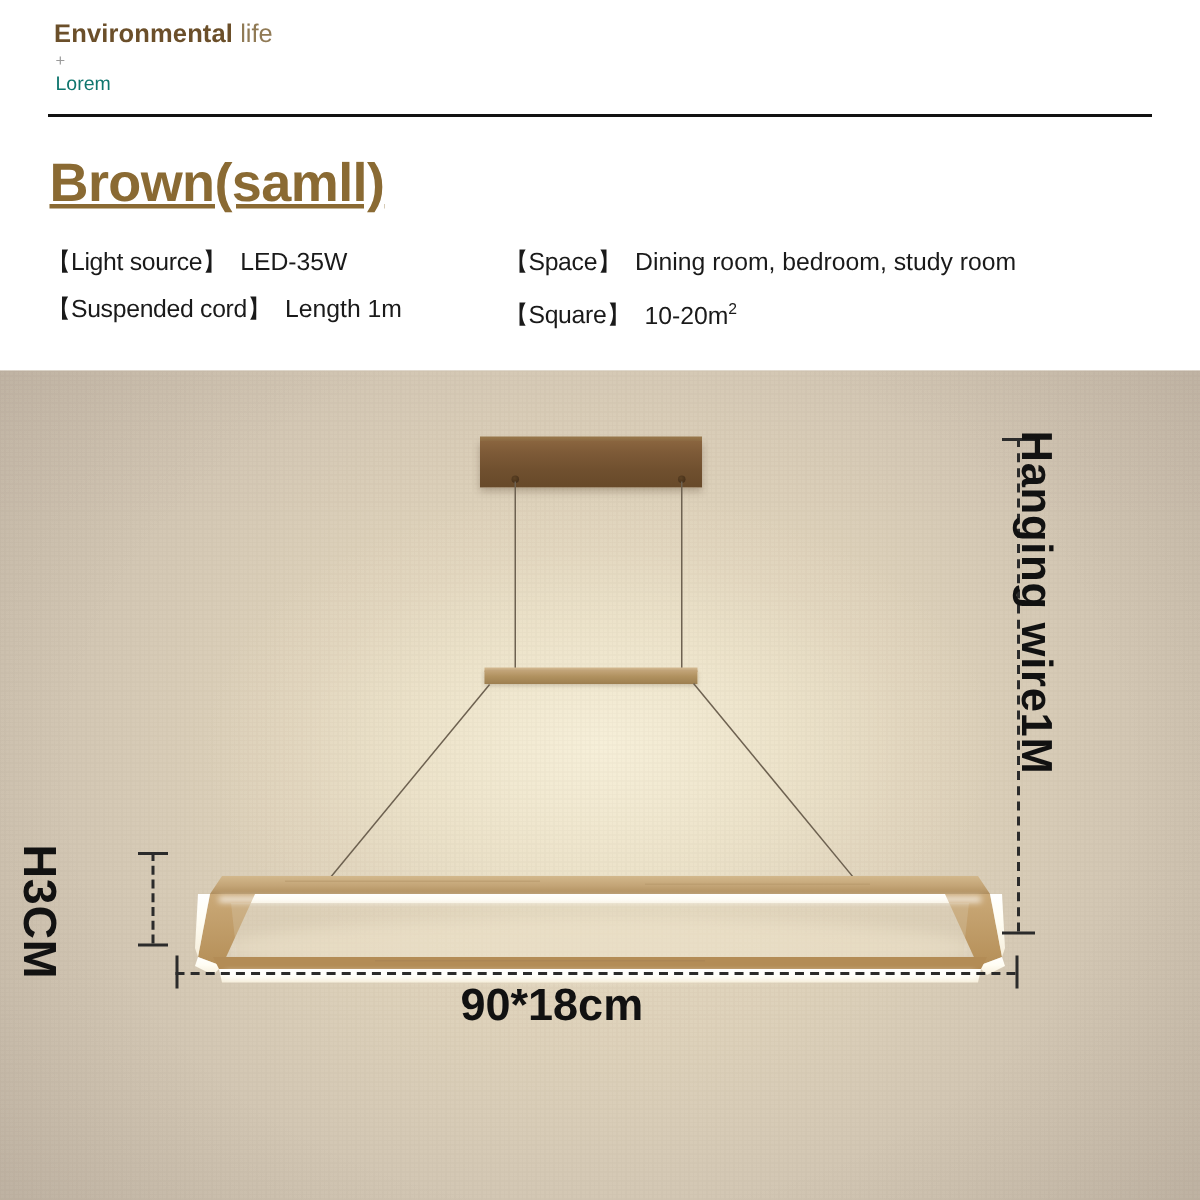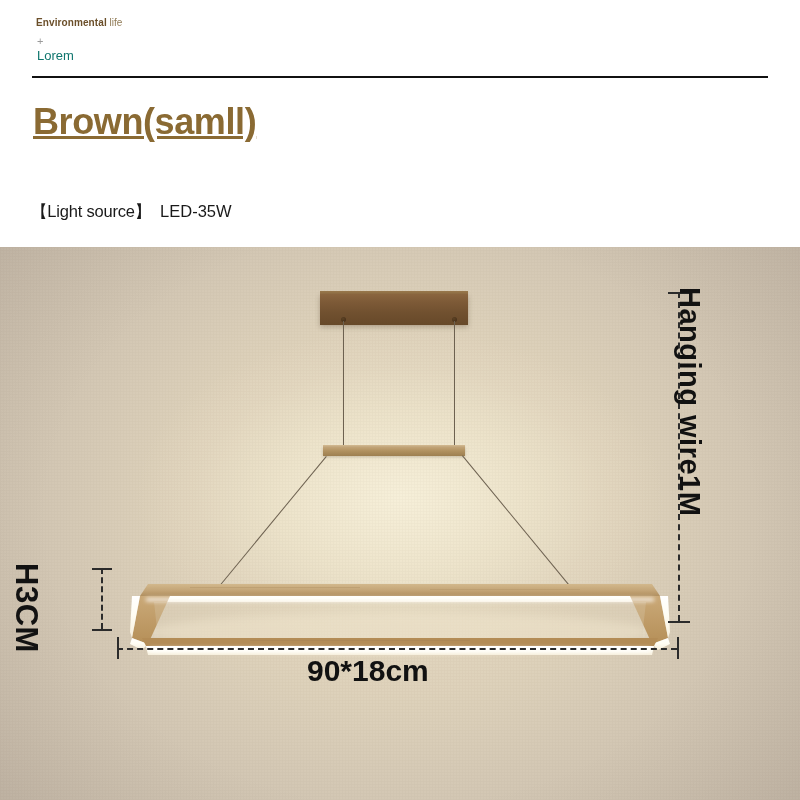--- a/index.html
+++ b/index.html
@@ -6,34 +6,34 @@
   body{
     width:800px;height:800px;overflow:hidden;
     font-family:"Liberation Sans","DejaVu Sans",sans-serif;
     background:#ffffff;
   }
   .page{position:relative;width:800px;height:800px;}
 
   
   .spec-panel{position:absolute;left:0;top:0;width:800px;height:247px;background:#ffffff;}
 
-  .brand{position:absolute;left:36px;top:14px;font-size:10px;line-height:17px;white-space:nowrap;}
+  .brand{position:absolute;left:36px;top:14px;font-size:17px;line-height:17px;white-space:nowrap;}
   .brand .b-strong{font-weight:bold;color:#6b4f2a;letter-spacing:.1px;}
   .brand .b-light{font-weight:normal;color:#8d7category;color:#907a55;}
   .brand-plus{position:absolute;left:37px;top:36px;font-size:11px;color:#9a9a9a;line-height:11px;}
   .brand-sub{position:absolute;left:37px;top:48px;font-size:13px;color:#0f766e;line-height:16px;}
 
   .rule{position:absolute;left:32px;top:76px;width:736px;height:0;border-top:2px solid #111111;}
 
   .title{position:absolute;left:33px;top:101px;font-size:36px;font-weight:bold;color:#8a6a33;
          letter-spacing:-.4px;line-height:42px;white-space:nowrap;text-decoration:underline;}
 
   .spec-grid{position:absolute;left:31px;top:164px;width:740px;}
   .spec-row{position:relative;height:31px;}
-  .spec-col-l{position:absolute;left:0;top:0;font-size:16.5px;color:#1a1a1a;white-space:nowrap;line-height:22px;margin-top:36px;}
+  .spec-col-l{position:absolute;left:0;top:0;font-size:16.5px;color:#1a1a1a;white-space:nowrap;line-height:22px;}
   .spec-col-r{position:absolute;left:305px;top:0;font-size:16.5px;color:#1a1a1a;white-space:nowrap;line-height:22px;}
   .spec-key{letter-spacing:-.2px;}
   .spec-val{margin-left:9px;}
   .sup{font-size:10.5px;vertical-align:super;}
 
   
   .photo{position:absolute;left:0;top:247px;width:800px;height:553px;overflow:hidden;
          background:#c9bdac;}
   .photo-bg{position:absolute;inset:0;
     background:
@@ -98,22 +98,27 @@
     <div class="brand-sub">Lorem</div>
 
     <div class="rule"></div>
 
     <div class="title">Brown(samll)</div>
 
     <div class="spec-grid">
 
       <div class="spec-row">
         <div class="spec-col-l"><span class="spec-key">【Light source】</span><span class="spec-val">LED-35W</span></div>
+        <div class="spec-col-r"><span class="spec-key">【Space】</span><span class="spec-val">Dining room, bedroom, study room</span></div>
       </div>
 
+      <div class="spec-row">
+        <div class="spec-col-l"><span class="spec-key">【Suspended cord】</span><span class="spec-val">Length 1m</span></div>
+        <div class="spec-col-r"><span class="spec-key">【Square】</span><span class="spec-val">10-20m</span><span class="sup">2</span></div>
+      </div>
 
     </div>
   </div>
 
   <div class="photo">
     <div class="photo-bg"></div>
     <div class="grain"></div>
 
     <div class="canopy-top"></div>
     <div class="canopy"></div>

